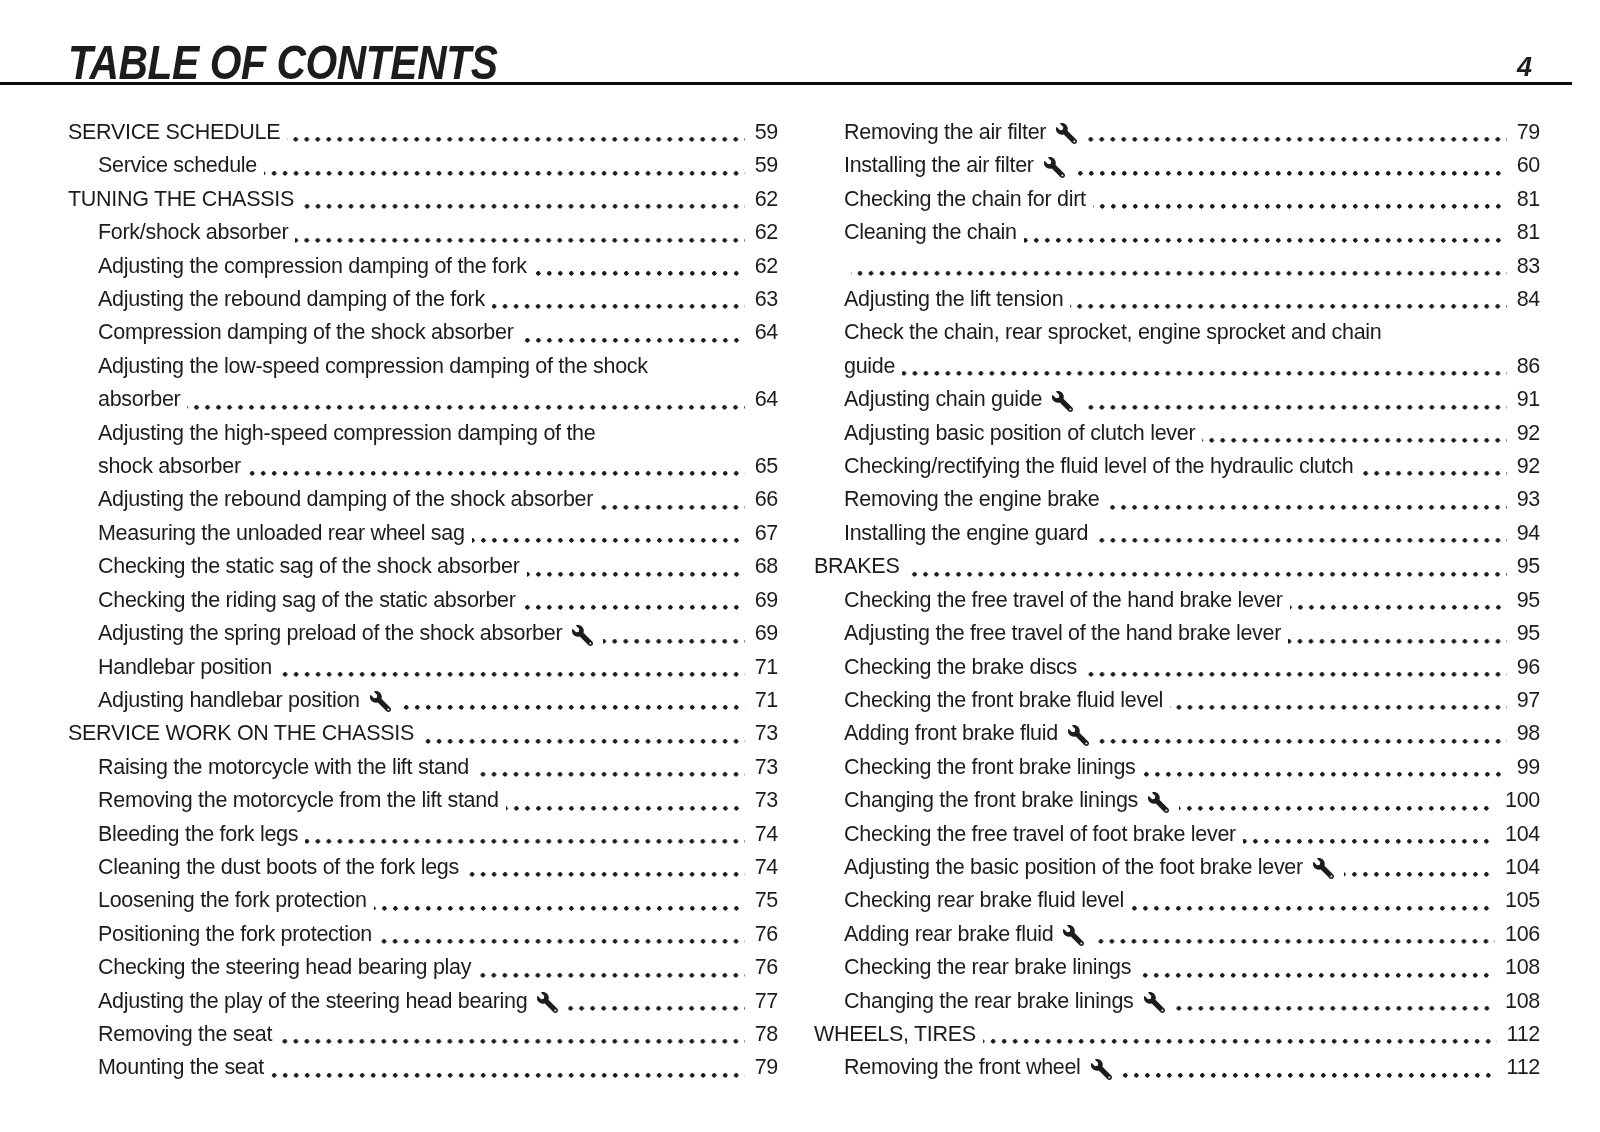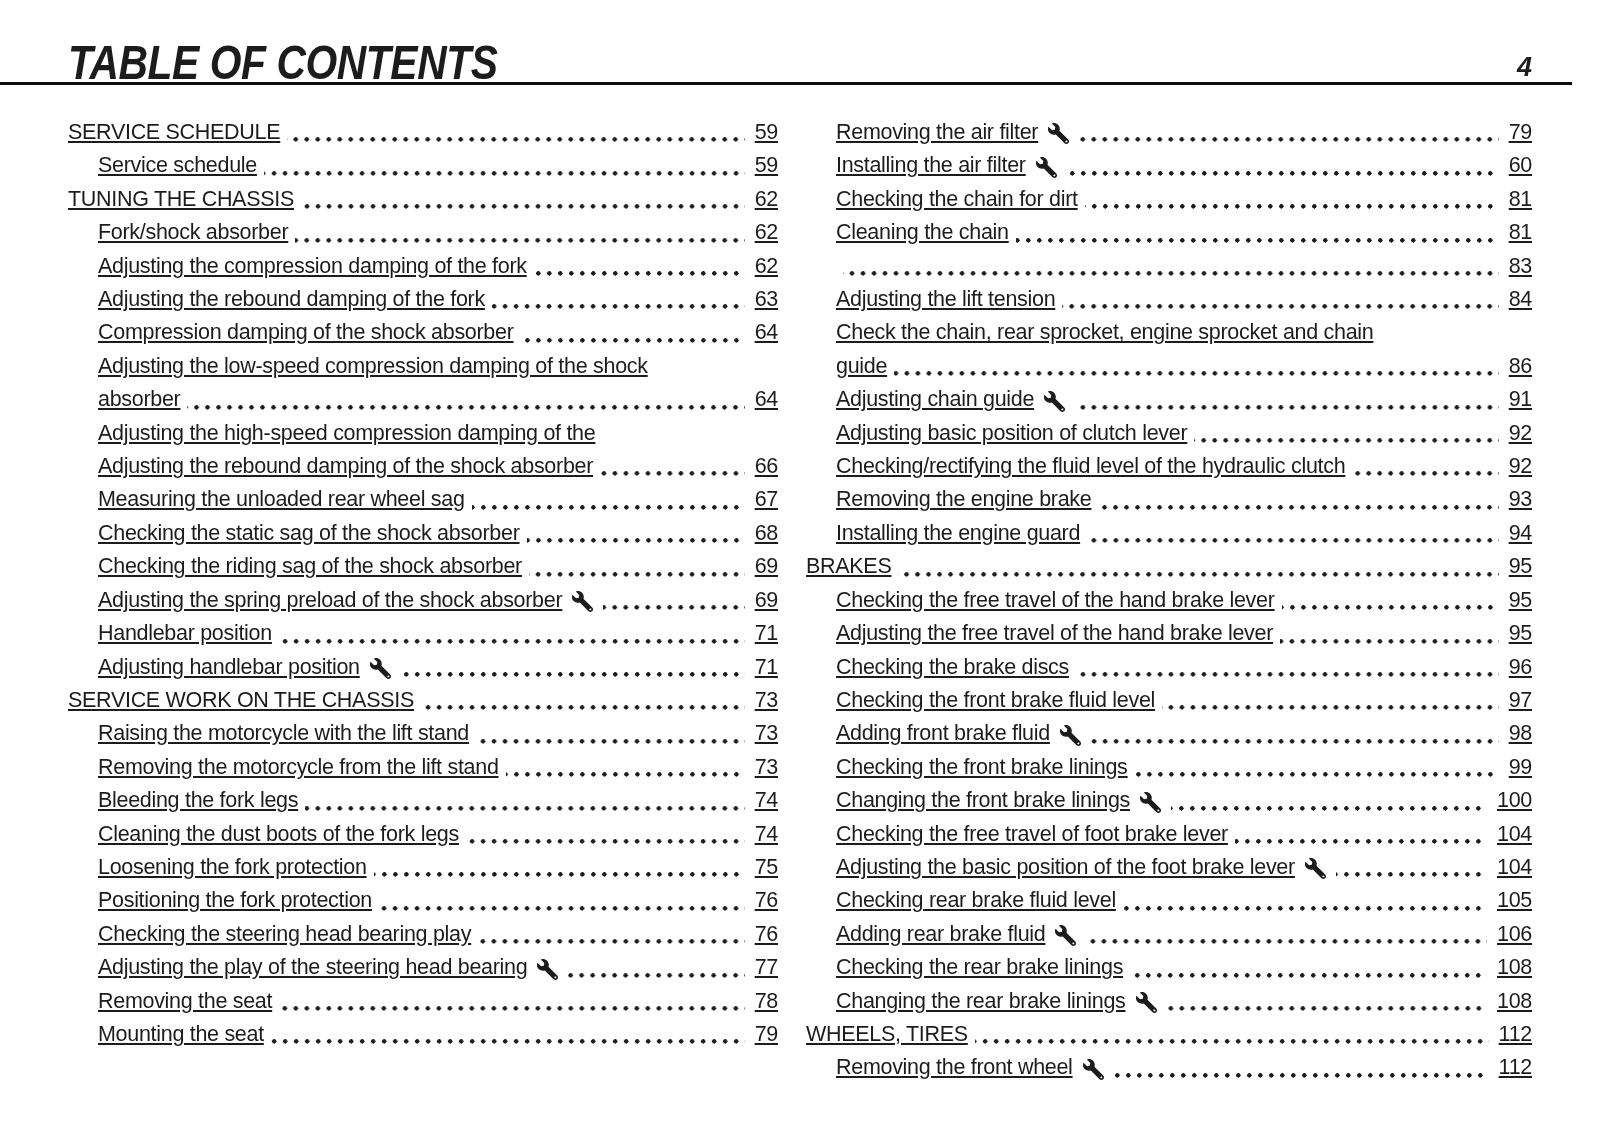--- a/index.html
+++ b/index.html
@@ -21,24 +21,24 @@
   }
   .top-rule{
     position:absolute;left:0;top:82px;
     width:1572px;height:3px;background:var(--rule,#0d0d0d);
   }
   .folio{
     position:absolute;right:68px;top:54px;
     font-size:27px;line-height:27px;font-weight:bold;
   }
   
-  .toc{display:flex;padding-left:68px;margin-top:31px;text-decoration:underline;}
+  .toc{display:flex;padding-left:68px;margin-top:31px;}
   .col{flex:none;}
   .col-left{width:710px;}
-  .col-right{width:726px;margin-left:28px;}
+  .col-right{width:726px;margin-left:36px;}
   .entry{font-size:21.5px;line-height:33.4px;letter-spacing:-0.3px;}
   .entry.lvl1{padding-left:30px;}
   .cont{white-space:nowrap;}
   .row{display:flex;}
   .lbl{flex:none;white-space:pre;}
   .dots{
     flex:1 1 auto;min-width:10px;height:5px;
     align-self:flex-end;margin:0 0 7px 7px;
     background-image:radial-gradient(circle at 2.4px 2.4px,var(--text,#1c1c1c) 2px,transparent 2.4px);
     background-size:11px 5px;background-repeat:repeat-x;
@@ -123,20 +123,25 @@
       <div class="entry lvl1">
         <div class="cont">Adjusting the low-speed compression damping of the shock</div>
         <div class="row">
           <span class="lbl">absorber</span>
           <span class="dots"></span>
           <span class="pg">64</span>
         </div>
       </div>
       <div class="entry lvl1">
         <div class="cont">Adjusting the high-speed compression damping of the</div>
+        <div class="row">
+          <span class="lbl">shock absorber</span>
+          <span class="dots"></span>
+          <span class="pg">65</span>
+        </div>
       </div>
       <div class="entry lvl1">
         <div class="row">
           <span class="lbl">Adjusting the rebound damping of the shock absorber</span>
           <span class="dots"></span>
           <span class="pg">66</span>
         </div>
       </div>
       <div class="entry lvl1">
         <div class="row">
@@ -147,21 +152,21 @@
       </div>
       <div class="entry lvl1">
         <div class="row">
           <span class="lbl">Checking the static sag of the shock absorber</span>
           <span class="dots"></span>
           <span class="pg">68</span>
         </div>
       </div>
       <div class="entry lvl1">
         <div class="row">
-          <span class="lbl">Checking the riding sag of the shock absorber</span>
+          <span class="lbl">Checking the riding sag of the static absorber</span>
           <span class="dots"></span>
           <span class="pg">69</span>
         </div>
       </div>
       <div class="entry lvl1">
         <div class="row">
           <span class="lbl">Adjusting the spring preload of the shock absorber</span>
           <svg class="wrench" viewBox="0 0 512 512">
             <use href="#wrench-sym"></use>
           </svg>

